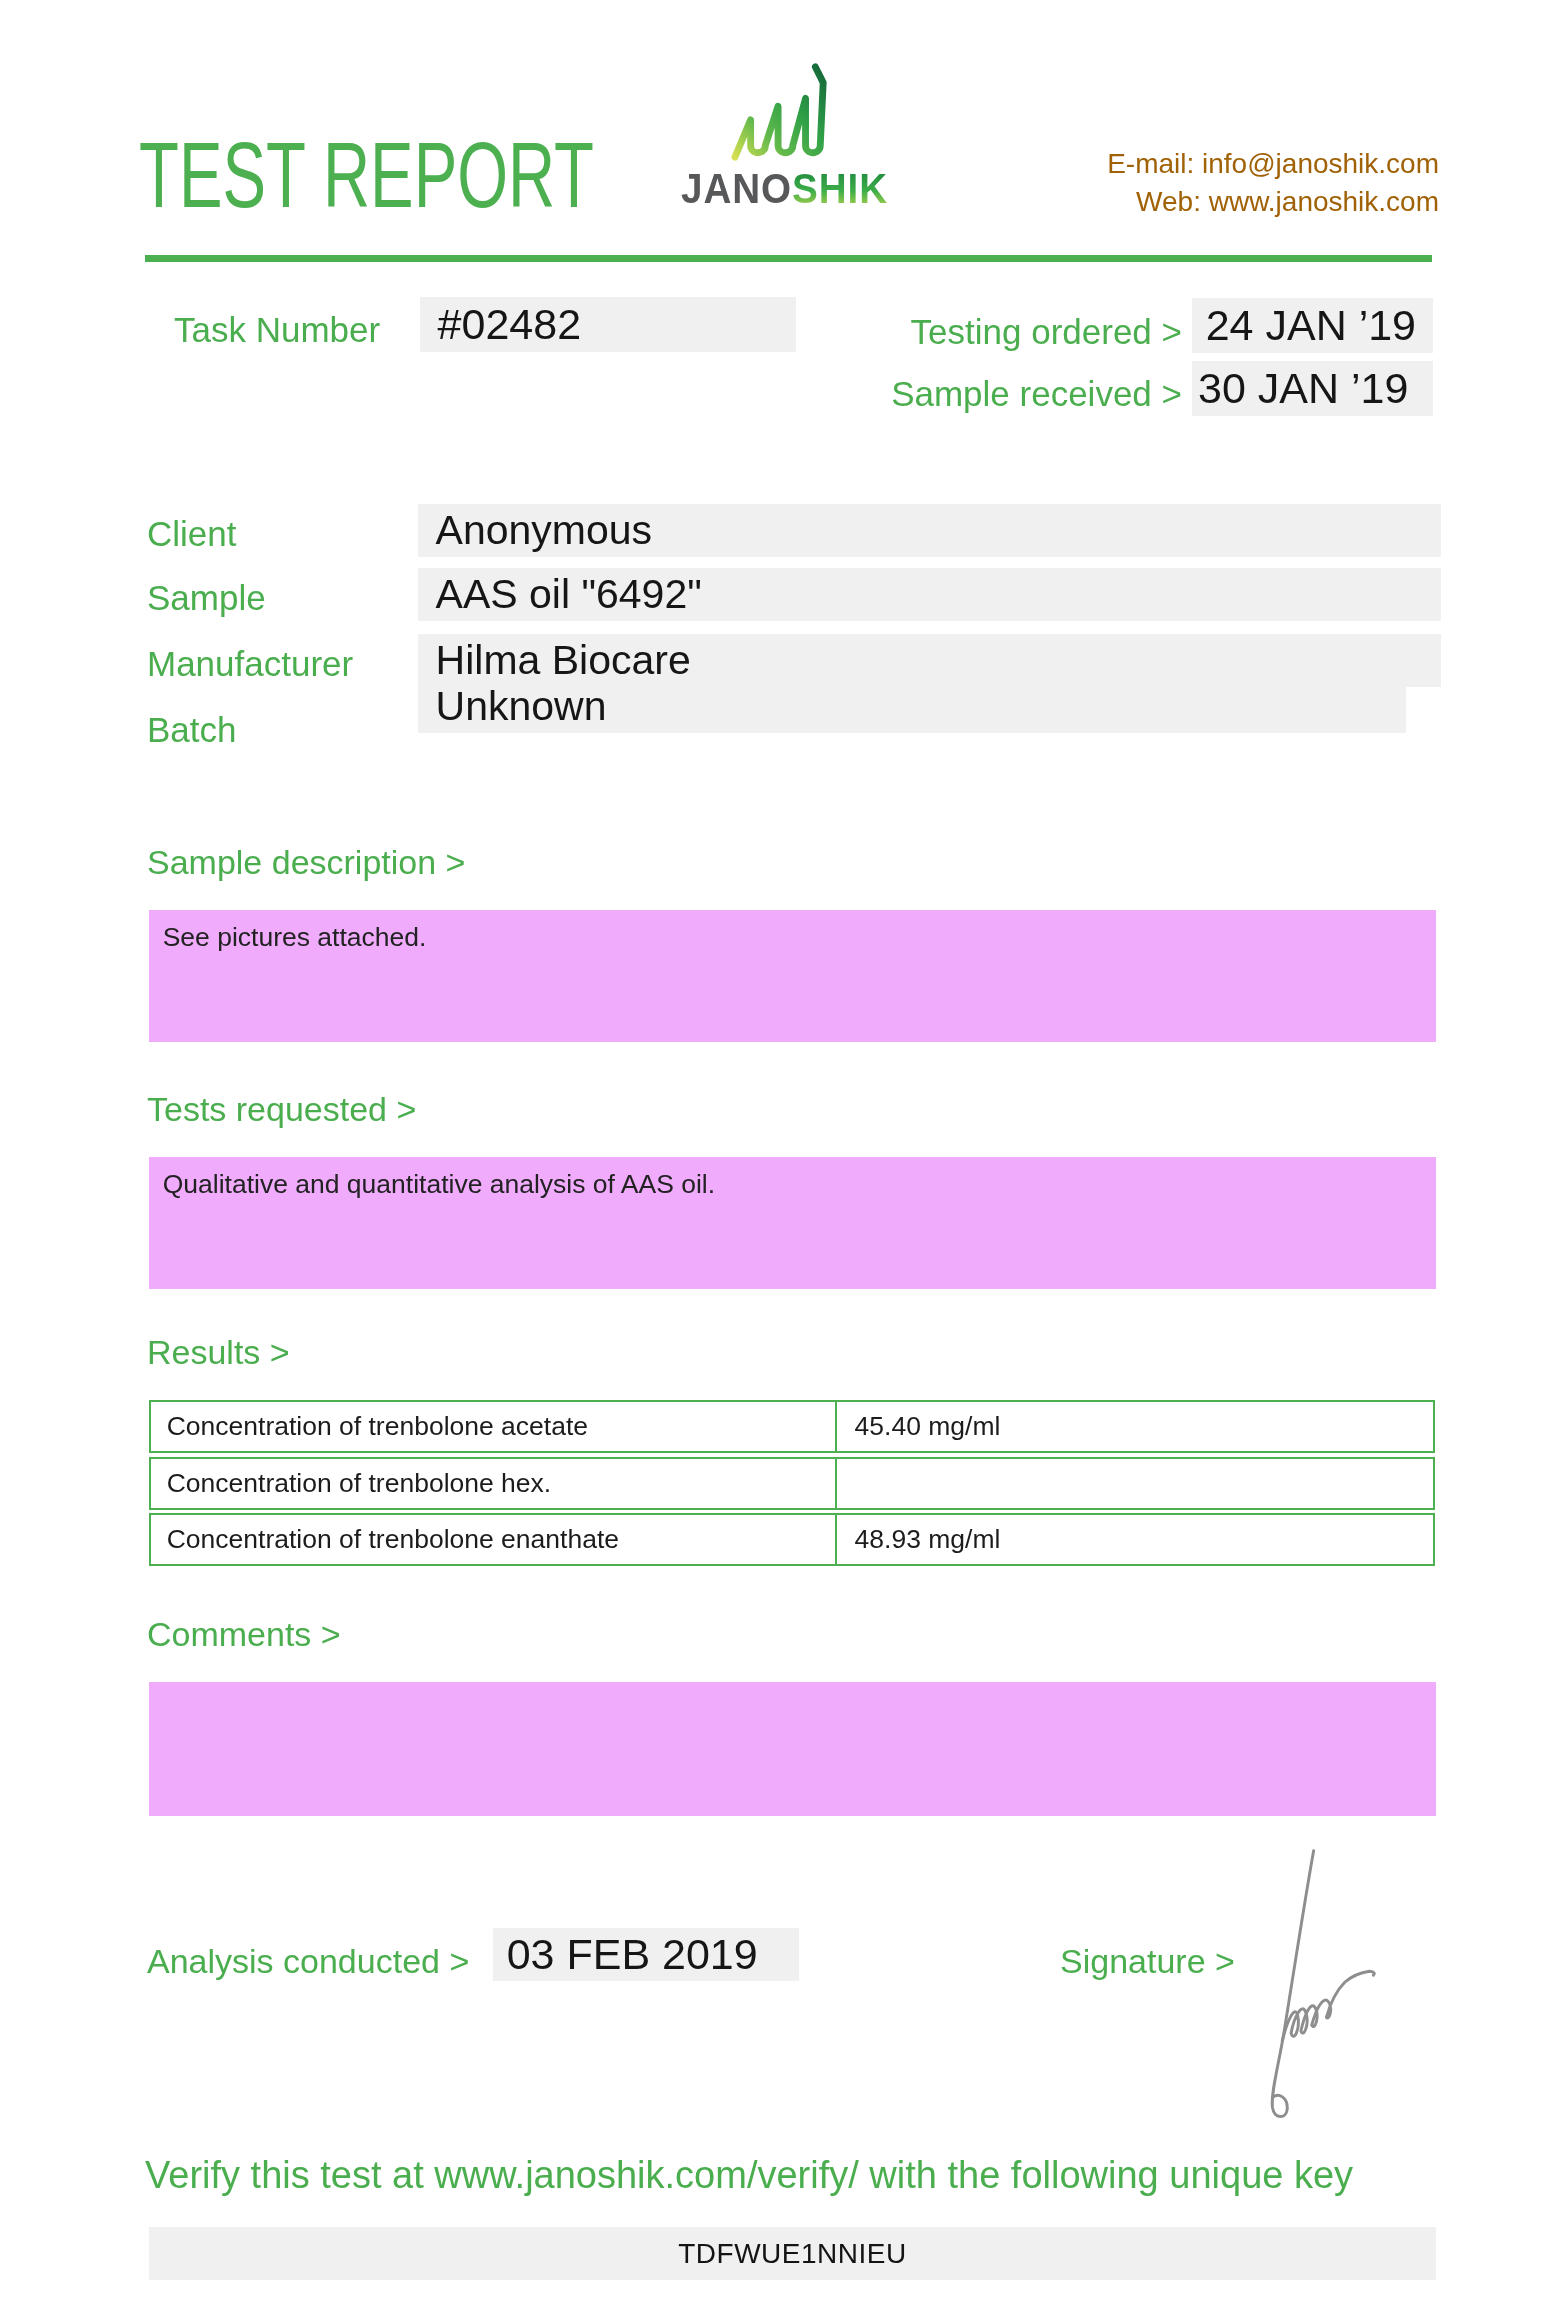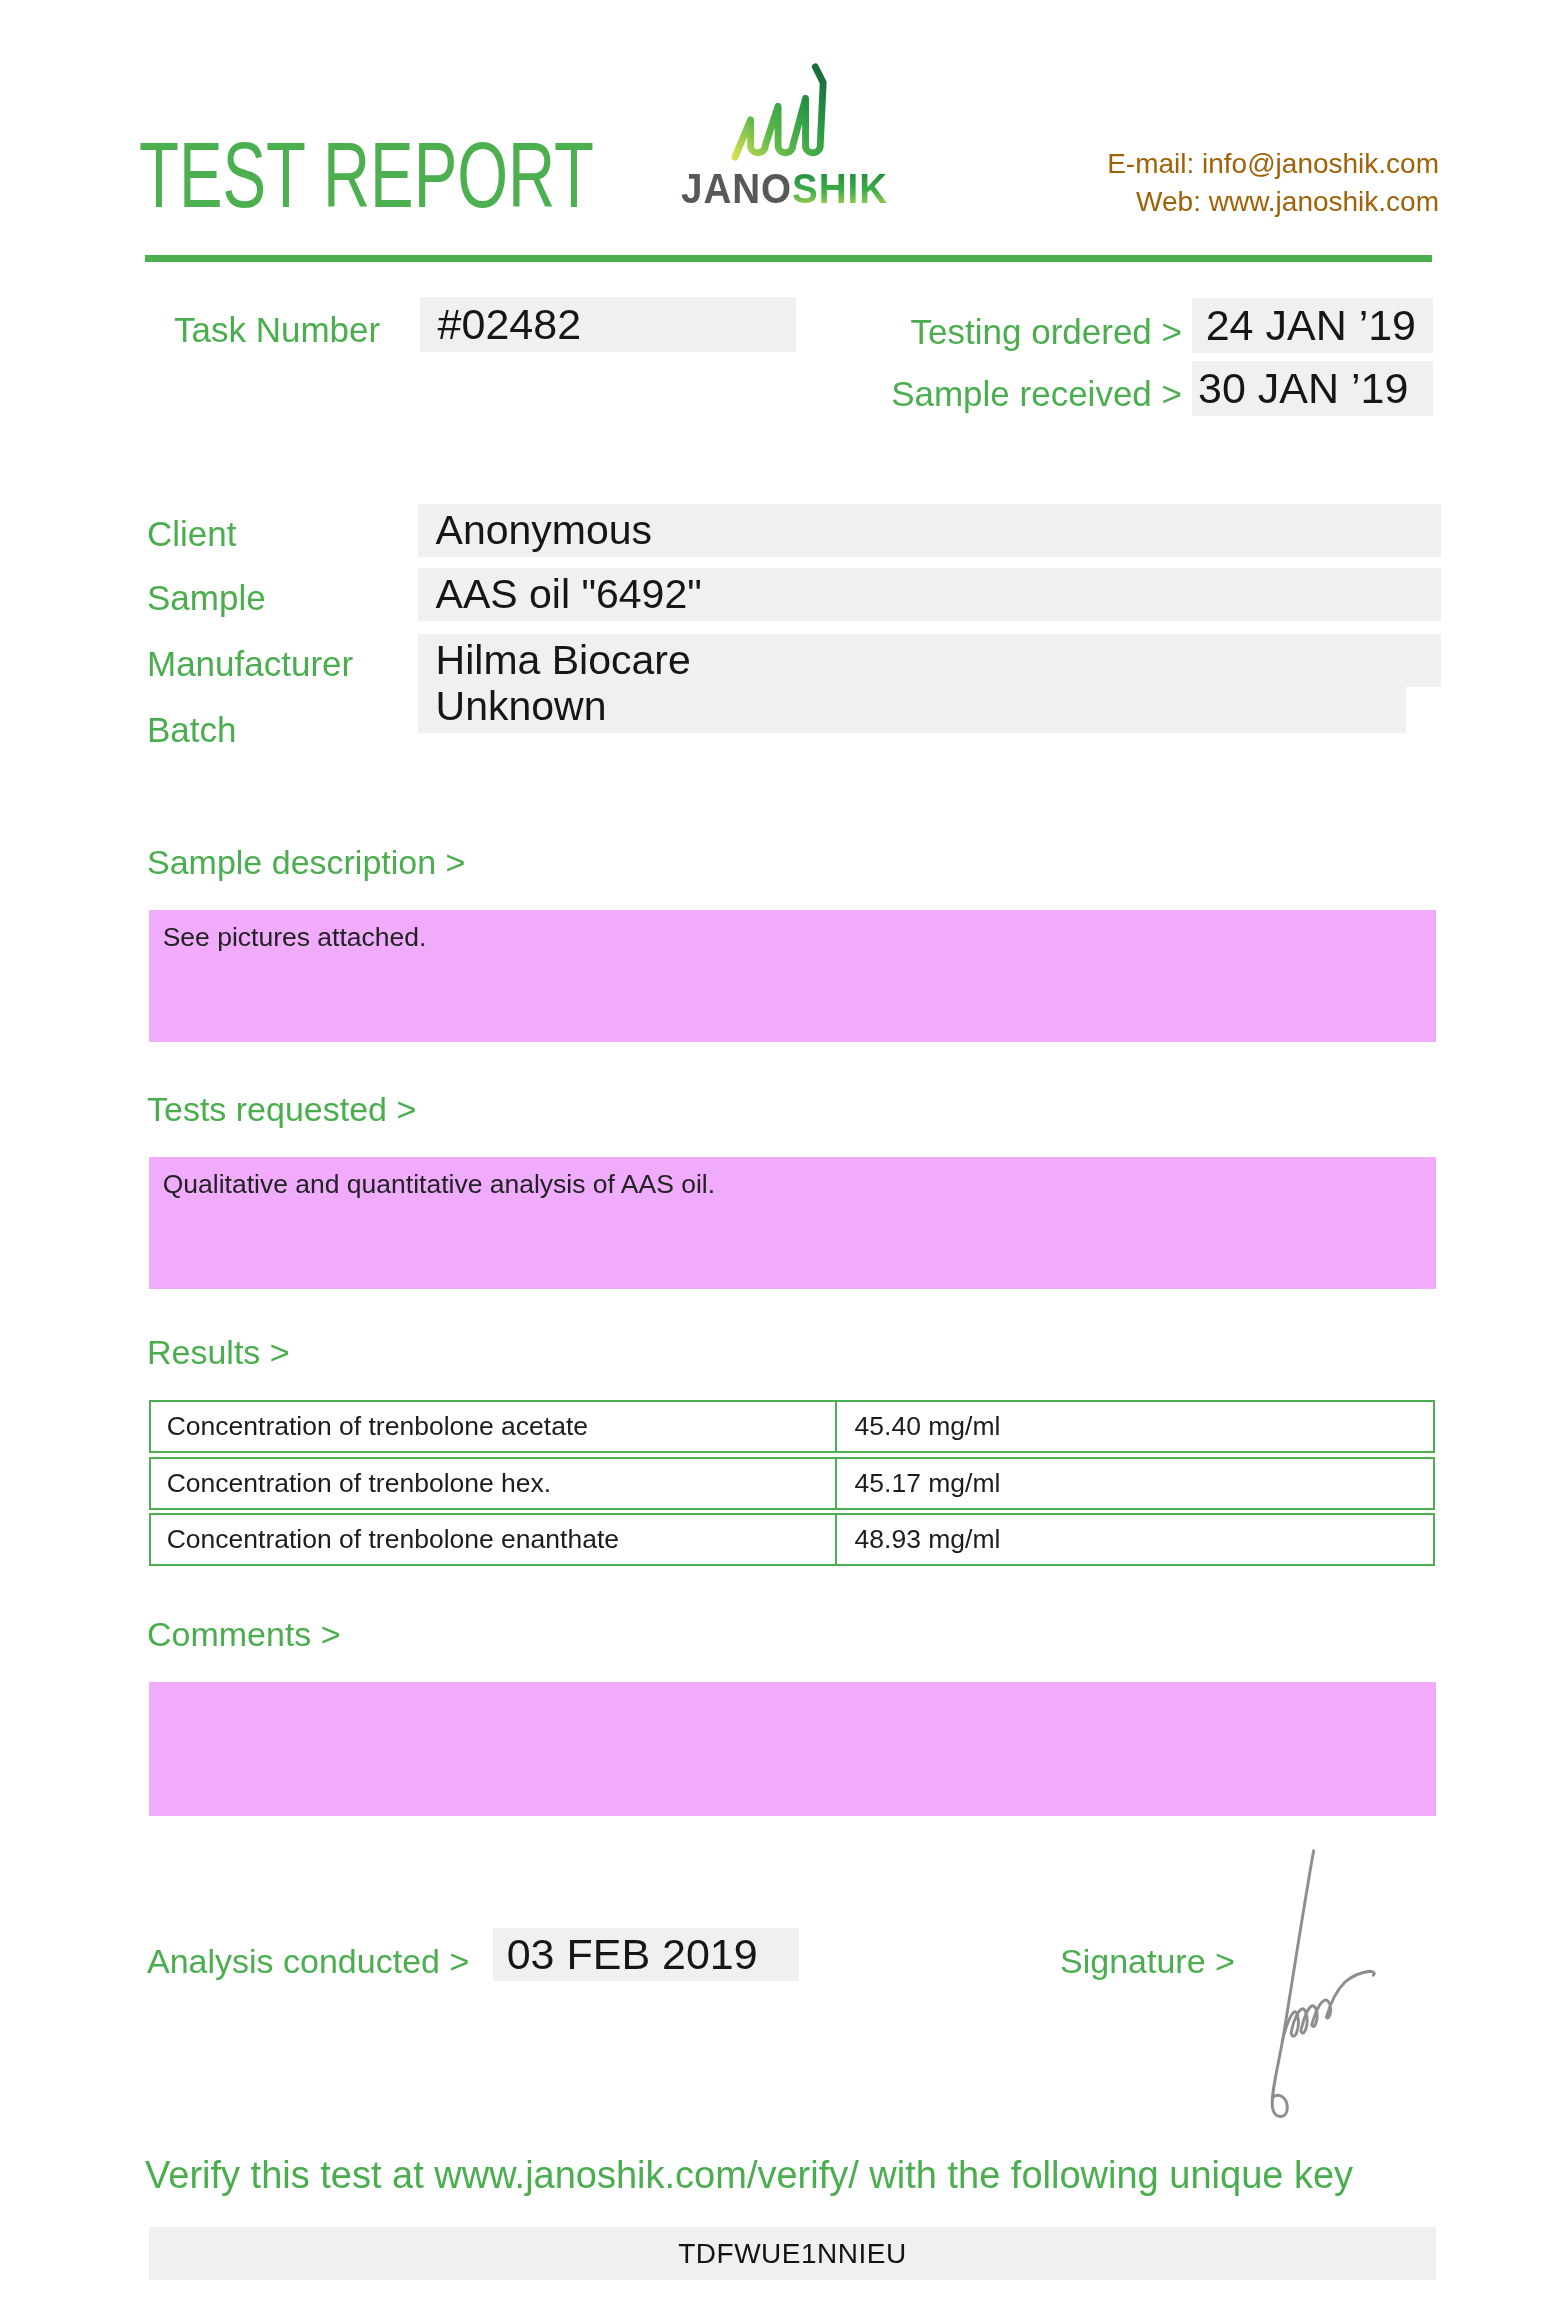--- a/index.html
+++ b/index.html
@@ -157,21 +157,20 @@
   </div>
 
   <div class="abs sec" style="left:147px; top:1333px;">Results &gt;</div>
 
   <div class="tr-row" style="top:1400px;">
     <div class="tr-name">Concentration of trenbolone acetate</div>
     <div class="tr-val">45.40 mg/ml</div>
   </div>
   <div class="tr-row" style="top:1457px;">
     <div class="tr-name">Concentration of trenbolone hex.</div>
-    <div class="tr-val">45.17 mg/ml</div>
   </div>
   <div class="tr-row" style="top:1513px;">
     <div class="tr-name">Concentration of trenbolone enanthate</div>
     <div class="tr-val">48.93 mg/ml</div>
   </div>
 
   <div class="abs sec" style="left:147px; top:1615px;">Comments &gt;</div>
   <div class="abs area" style="left:149px; top:1682px; width:1287px; height:134px;">
     <div></div>
   </div>

